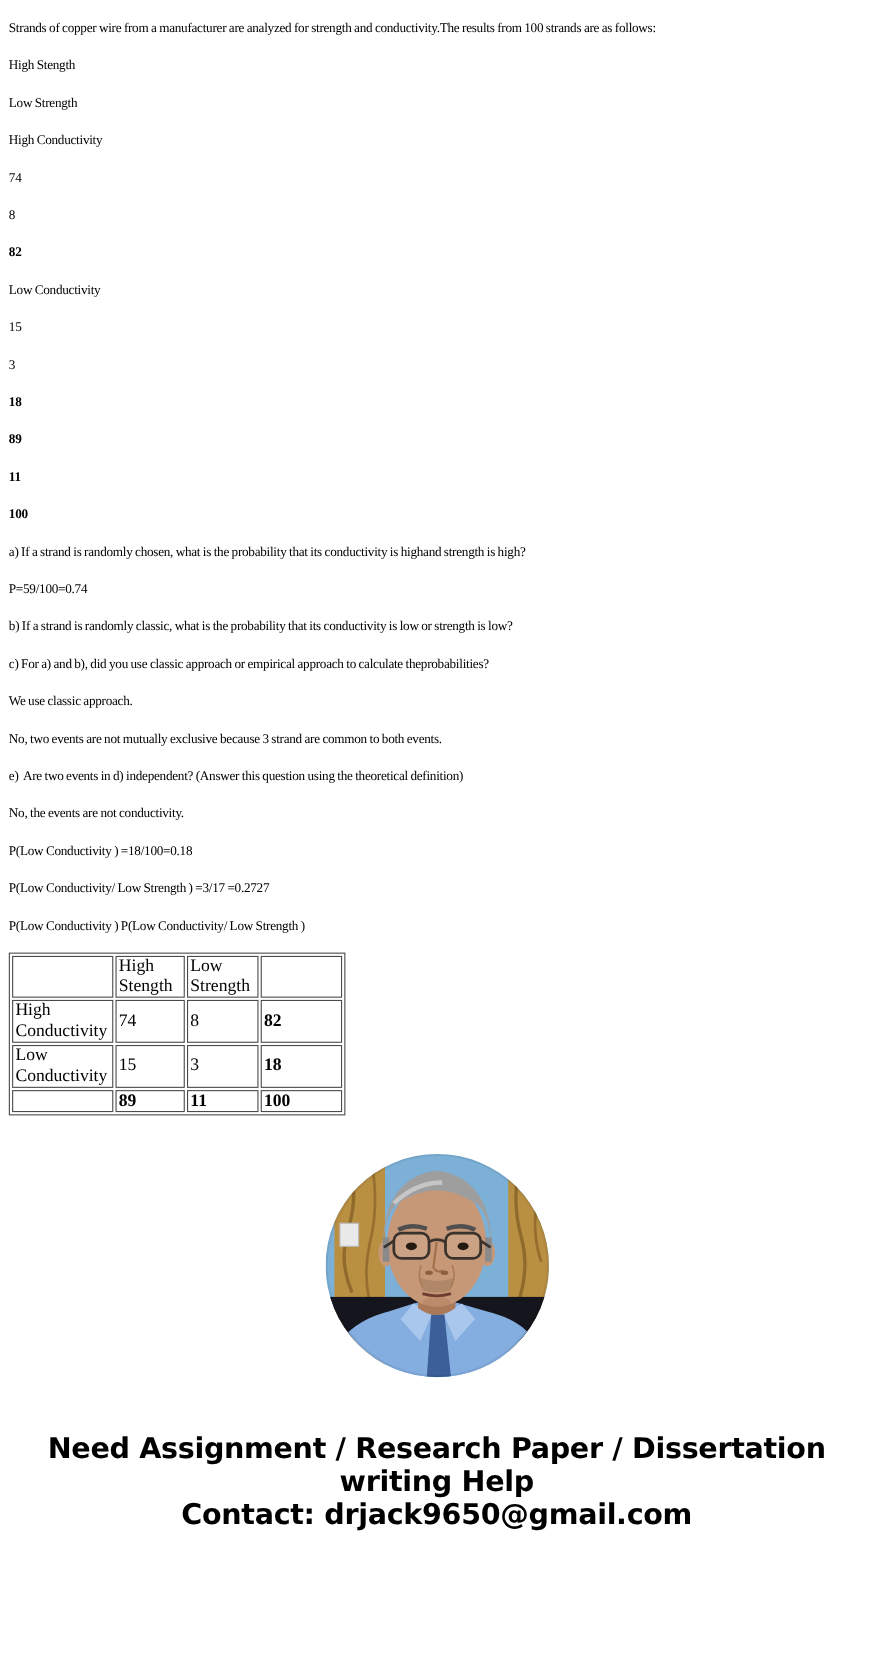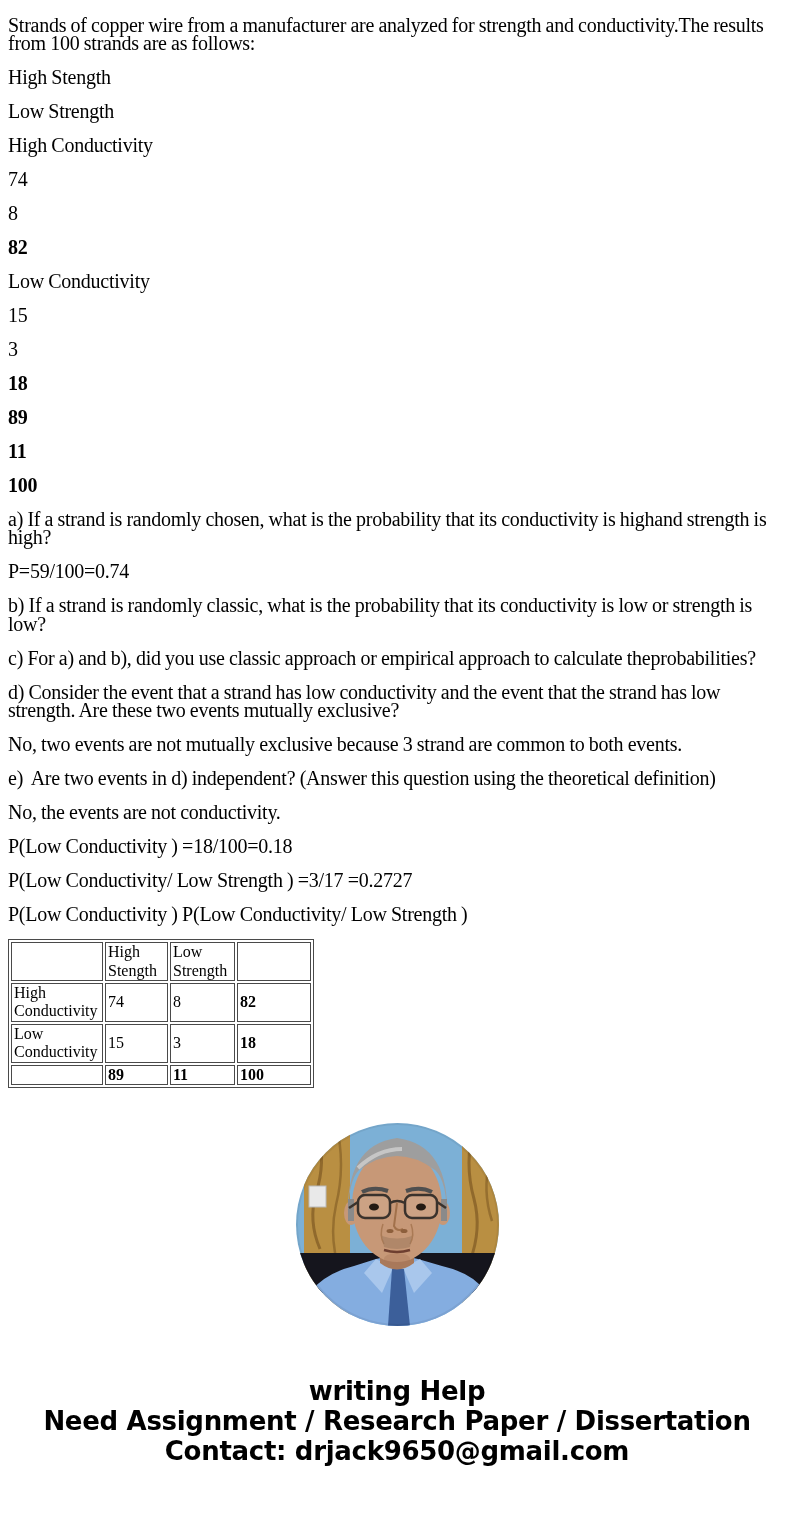--- a/index.html
+++ b/index.html
@@ -6,21 +6,21 @@
   body {
     width: 794px;
     height: 1523px;
     background: #ffffff;
     color: #000000;
     font-family: "Liberation Serif", serif;
     overflow: hidden;
   }
   .doc { padding: 0 8px; }
   p.para {
-    font-size: 20px;
+    font-size: 12px;
     line-height: 18.4px;
     margin: 15.6px 0;
     letter-spacing: -0.25px;
     word-spacing: -0.4px;
     white-space: pre-wrap;
   }
   p.para.bold { font-weight: bold; }
 
   table.results {
     border: 1px solid #4a4a4a;
@@ -80,21 +80,21 @@
     <p class="para">15</p>
     <p class="para">3</p>
     <p class="para bold">18</p>
     <p class="para bold">89</p>
     <p class="para bold">11</p>
     <p class="para bold">100</p>
     <p class="para">a) If a strand is randomly chosen, what is the probability that its conductivity is highand strength is high?</p>
     <p class="para">P=59/100=0.74</p>
     <p class="para">b) If a strand is randomly classic, what is the probability that its conductivity is low or strength is low?</p>
     <p class="para">c) For a) and b), did you use classic approach or empirical approach to calculate theprobabilities?</p>
-    <p class="para">d) Consider the event that a strand has low conductivity and the event that the strand has low strength. Are these two events mutually exclusive?</p>
+    <p class="para">We use classic approach.</p>
     <p class="para">No, two events are not mutually exclusive because 3 strand are common to both events.</p>
     <p class="para">e)  Are two events in d) independent? (Answer this question using the theoretical definition)</p>
     <p class="para">No, the events are not conductivity.</p>
     <p class="para">P(Low Conductivity ) =18/100=0.18</p>
     <p class="para">P(Low Conductivity/ Low Strength ) =3/17 =0.2727</p>
     <p class="para">P(Low Conductivity ) P(Low Conductivity/ Low Strength )</p>
   </div>
 
 <div class="doc">
   <table class="results">
@@ -188,16 +188,16 @@
       <path d="M86,113 Q101,118 116,113 L114,124 Q101,128 88,124 Z" fill="#9c7a5e" opacity="0.55"></path>
 
       <path d="M88,127 Q101,131 114,127" stroke="#6e3f30" stroke-width="2.5" fill="none"></path>
 
       <circle cx="101.5" cy="101.5" r="100.5" fill="none" stroke="rgba(0,0,0,0.06)" stroke-width="2"></circle>
     </g>
   </svg>
 </div>
 
 <div class="promo">
+  <div>Need Assignment / Research Paper / Dissertation</div>
   <div>writing Help</div>
-  <div>Need Assignment / Research Paper / Dissertation</div>
   <div>Contact: drjack9650@gmail.com</div>
 </div>
 
 </body></html>

